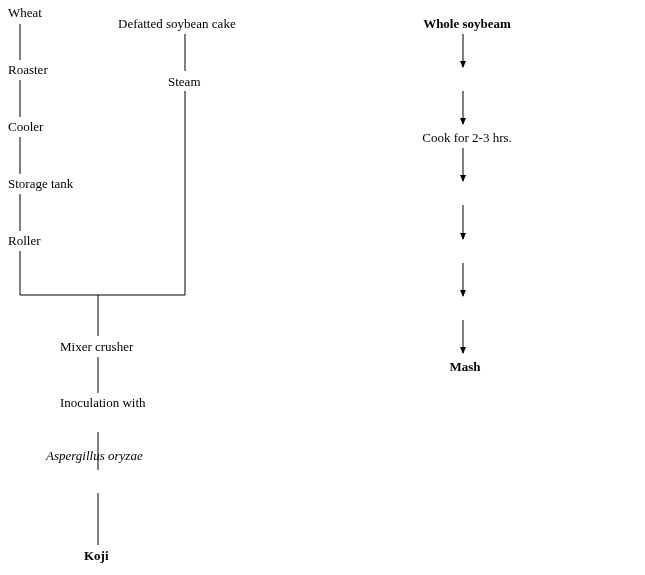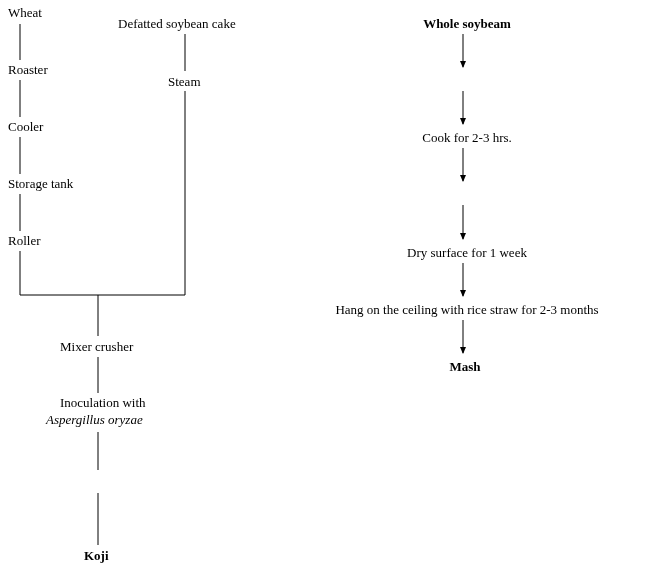--- a/index.html
+++ b/index.html
@@ -19,21 +19,21 @@
   }
   .lbl {
     position: absolute;
     white-space: nowrap;
     line-height: 1.15;
   }
   .center {
     transform: translateX(-50%);
   }
   .bold { font-weight: bold; }
-  .italic { font-style: italic; }
+  .italic { font-style: italic; margin-top: 36px; }
   svg.lines {
     position: absolute;
     left: 0;
     top: 0;
   }
   svg.lines line { stroke: #000000; stroke-width: 1; }
   svg.lines polygon { fill: #000000; }
 </style>
 </head>
 <body>
@@ -90,17 +90,15 @@
   <div class="lbl" style="left:8px; top:120px;">Cooler</div>
   <div class="lbl" style="left:8px; top:177px;">Storage tank</div>
   <div class="lbl" style="left:8px; top:234px;">Roller</div>
   <div class="lbl" style="left:60px; top:340px;">Mixer crusher</div>
   <div class="lbl" style="left:60px; top:396px;">Inoculation with</div>
   <div class="lbl italic" style="left:46px; top:413px;">Aspergillus oryzae</div>
   <div class="lbl bold" style="left:84px; top:549px;">Koji</div>
 
   <div class="lbl center" style="left:467px; top:17px;font-weight:bold;">Whole soybeam</div>
   <div class="lbl center" style="left:467px; top:131px;">Cook for 2-3 hrs.</div>
-  <div class="lbl center" style="left:467px; top:246px;">Dry surface for 1 week</div>
-  <div class="lbl center" style="left:467px; top:303px;">Hang on the ceiling with rice straw for 2-3 months</div>
   <div class="lbl center bold" style="left:465px; top:360px;">Mash</div>
 
 </div>
 
 </body></html>

